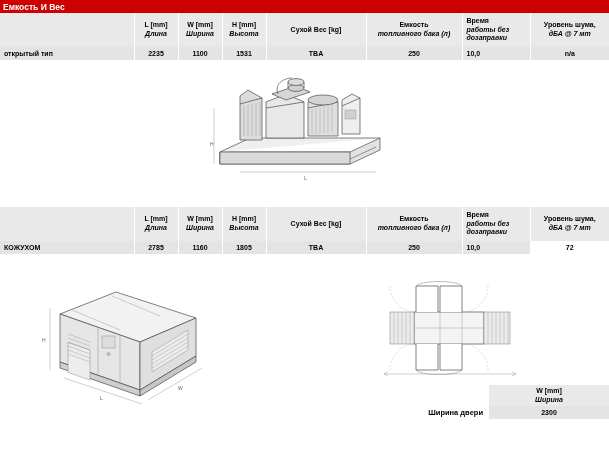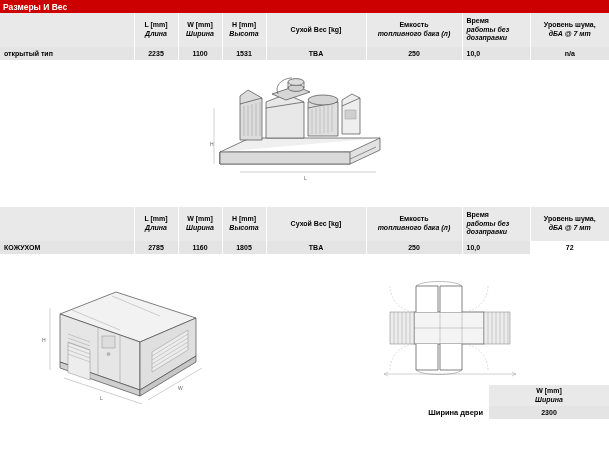--- a/index.html
+++ b/index.html
@@ -93,21 +93,21 @@
   .drawing { position: absolute; }
   #open-drawing { left: 200px; top: 68px; width: 220px; height: 120px; }
   #canopy-drawing { left: 20px; top: 278px; width: 200px; height: 130px; }
   #plan-drawing { left: 370px; top: 278px; width: 180px; height: 100px; }
 </style>
 </head>
 <body>
 
 <div class="page">
 
-  <div class="title-bar">Размеры И Вес</div>
+  <div class="title-bar">Емкость И Вес</div>
   <div class="title-bar-fill"></div>
 
   <table class="spec" id="table1">
     <colgroup>
       <col style="width:134px">
       <col style="width:44px">
       <col style="width:44px">
       <col style="width:44px">
       <col style="width:100px">
       <col style="width:96px">

